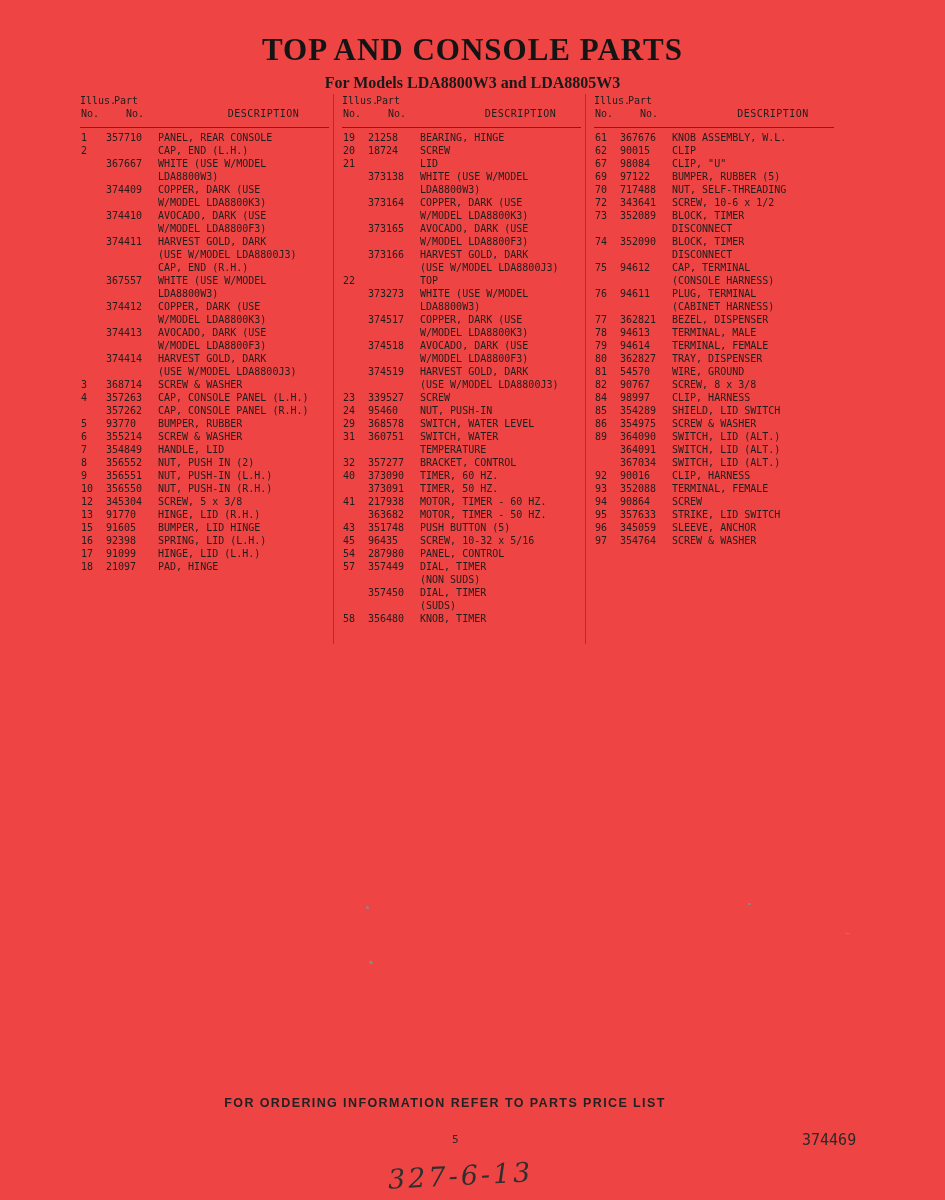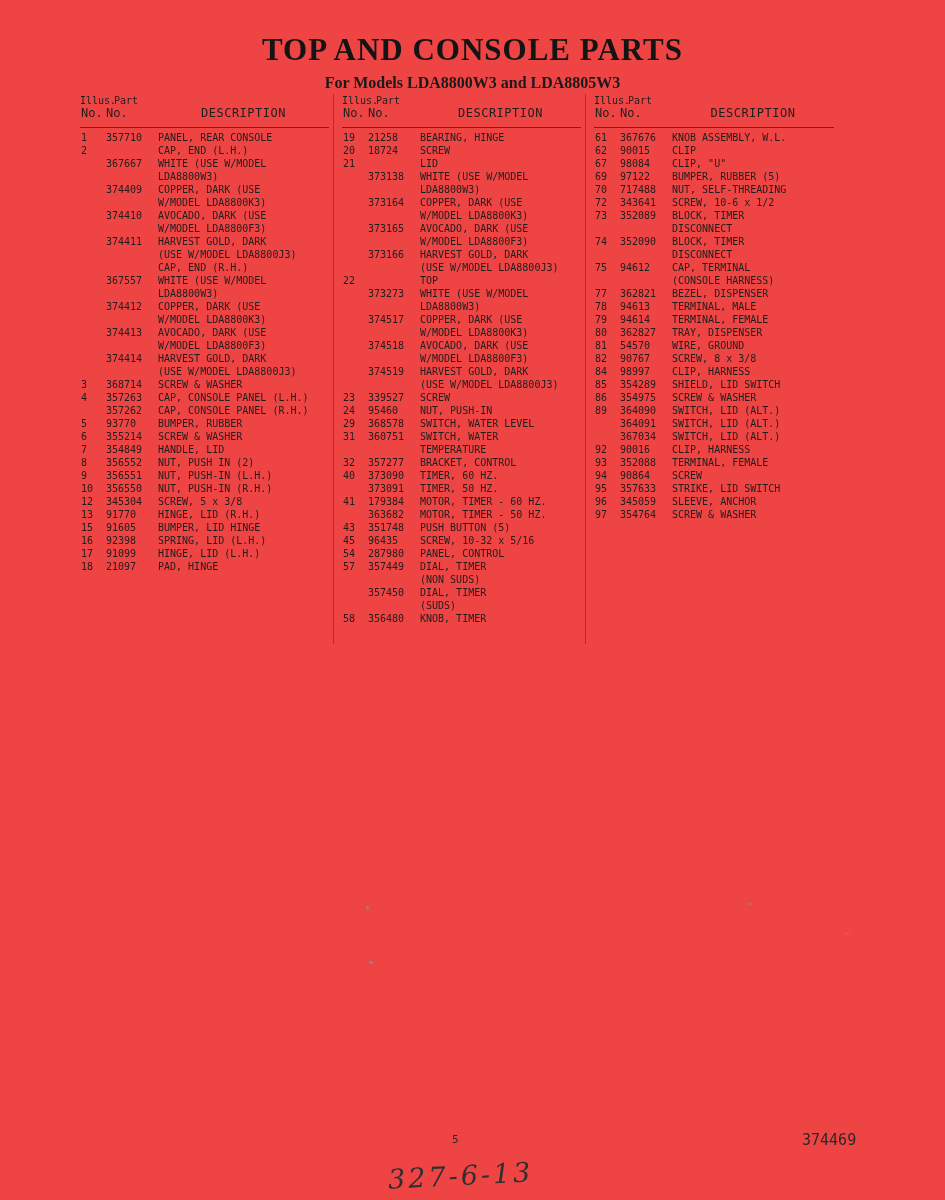--- a/index.html
+++ b/index.html
@@ -35,21 +35,21 @@
     display:flex; align-items:stretch;
   }
   .col { width:255px; flex:none; padding:0 4px 0 2px; }
   .col + .col { border-left:1px solid #555; padding-left:8px; width:252px; }
   .col:last-child { width:253px; }
 
   .col-head { border-bottom:1px solid #0c4a6e; padding-bottom:7px; margin-bottom:3px; }
   .head-line1 { display:flex; font-size:10px; line-height:13px; }
   .h-illus { width:34px; flex:none; }
   .h-part  { flex:1; }
-  .head-line2 { display:flex; font-size:12px; line-height:13px; }
+  .head-line2 { display:flex; font-size:10px; line-height:13px;gap:20px; }
   .h-no1 { width:26px; flex:none; padding-left:1px; }
   .h-no2 { width:52px; flex:none; }
   .h-desc { flex:1; text-align:center; letter-spacing:0.5px; }
 
   .rows { font-size:10px; line-height:13px; }
   .prow { display:flex; }
   .c-illus { width:26px; flex:none; padding-left:1px; }
   .c-part  { width:52px; flex:none; }
   .c-desc  { flex:1; }
 
@@ -441,21 +441,21 @@
           </div>
           <div class="prow">
             <span class="c-illus"></span>
             <span class="c-part">373091</span>
             <span class="c-desc">
               <div>TIMER, 50 HZ.</div>
             </span>
           </div>
           <div class="prow">
             <span class="c-illus">41</span>
-            <span class="c-part">179384</span>
+            <span class="c-part">217938</span>
             <span class="c-desc">
               <div>MOTOR, TIMER - 60 HZ.</div>
             </span>
           </div>
           <div class="prow">
             <span class="c-illus"></span>
             <span class="c-part">363682</span>
             <span class="c-desc">
               <div>MOTOR, TIMER - 50 HZ.</div>
             </span>
@@ -580,20 +580,28 @@
           </div>
           <div class="prow">
             <span class="c-illus">75</span>
             <span class="c-part">94612</span>
             <span class="c-desc">
               <div>CAP, TERMINAL</div>
               <div>(CONSOLE HARNESS)</div>
             </span>
           </div>
           <div class="prow">
+            <span class="c-illus">76</span>
+            <span class="c-part">94611</span>
+            <span class="c-desc">
+              <div>PLUG, TERMINAL</div>
+              <div>(CABINET HARNESS)</div>
+            </span>
+          </div>
+          <div class="prow">
             <span class="c-illus">77</span>
             <span class="c-part">362821</span>
             <span class="c-desc">
               <div>BEZEL, DISPENSER</div>
             </span>
           </div>
           <div class="prow">
             <span class="c-illus">78</span>
             <span class="c-part">94613</span>
             <span class="c-desc">
@@ -710,20 +718,21 @@
             <span class="c-part">354764</span>
             <span class="c-desc">
               <div>SCREW &amp; WASHER</div>
             </span>
           </div>
         </div>
     </div>
 
   </div>
 
+  <div class="footer-note">FOR ORDERING INFORMATION REFER TO PARTS PRICE LIST</div>
   <div class="page-number">5</div>
   <div class="doc-number">374469</div>
   <div class="handwritten">327-6-13</div>
 
   <div class="artifact a1"></div>
   <div class="artifact a2"></div>
   <div class="artifact a3"></div>
   <div class="artifact a4"></div>
 
 </div>

